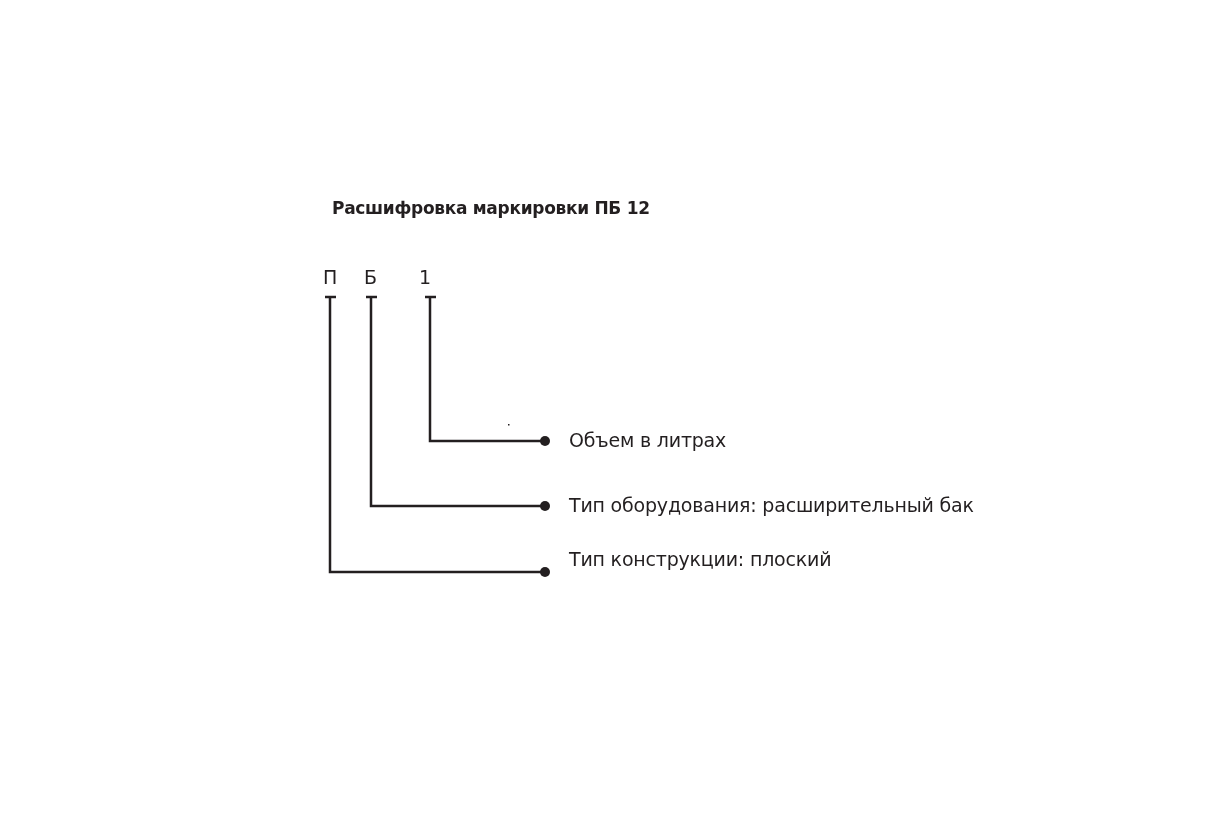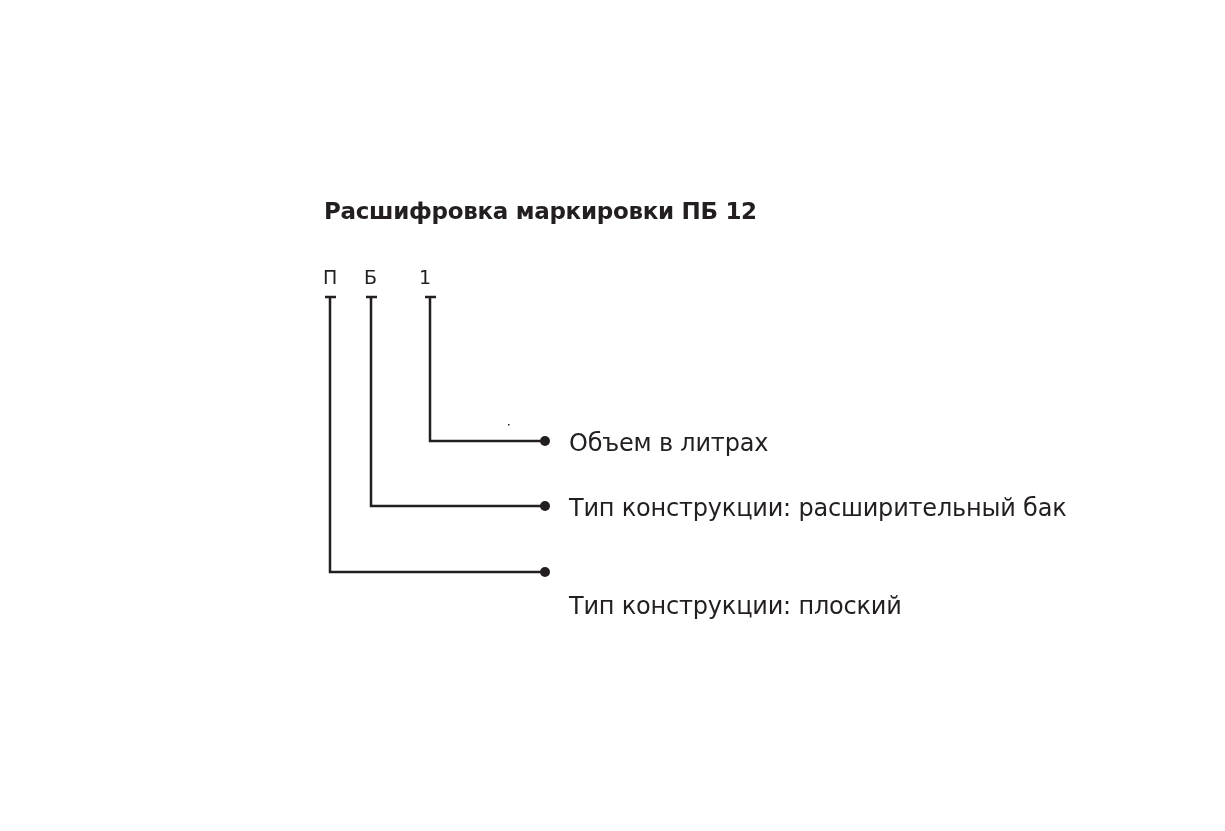--- a/index.html
+++ b/index.html
@@ -1,21 +1,21 @@
 <!DOCTYPE html>
 <html><head>
 <meta charset="utf-8">
 <style>
   html, body { margin:0; padding:0; background:#ffffff; }
   body { width:1225px; height:831px; position:relative; overflow:hidden;
          font-family:"DejaVu Sans", sans-serif; color:#231f20; }
-  .title { position:absolute; left:324px; top:198px; font-size:23px; font-weight:bold;
+  .title { position:absolute; left:332px; top:198px; font-size:17px; font-weight:bold;
            letter-spacing:-0.3px; white-space:nowrap; }
   .code { position:absolute; top:266px; font-size:19px; white-space:nowrap; }
-  .label { position:absolute; left:569px; font-size:24px; white-space:nowrap; letter-spacing:-0.2px; }
+  .label { position:absolute; left:569px; font-size:19px; white-space:nowrap; letter-spacing:-0.2px; }
   svg.diagram { position:absolute; left:0; top:0; }
 </style>
 </head>
 <body>
 
 <div class="title">Расшифровка маркировки ПБ 12</div>
 
 <div class="code" style="left:323px">П</div>
 <div class="code" style="left:364px">Б</div>
 <div class="code" style="left:419px">1</div>
@@ -35,14 +35,14 @@
   </g>
   <g fill="#231f20">
     <circle cx="545" cy="441" r="5"></circle>
     <circle cx="545" cy="506" r="5"></circle>
     <circle cx="545" cy="572" r="5"></circle>
     <rect x="508" y="424" width="1.5" height="1.5"></rect>
   </g>
 </svg>
 
 <div class="label" style="top:429px">Объем в литрах</div>
-<div class="label" style="top:494px">Тип конструкции: расширительный бак</div>
-<div class="label" style="top:592px">Тип конструкции: плоский</div>
+<div class="label" style="top:494px">Тип оборудования: расширительный бак</div>
+<div class="label" style="top:548px">Тип конструкции: плоский</div>
 
 </body></html>

